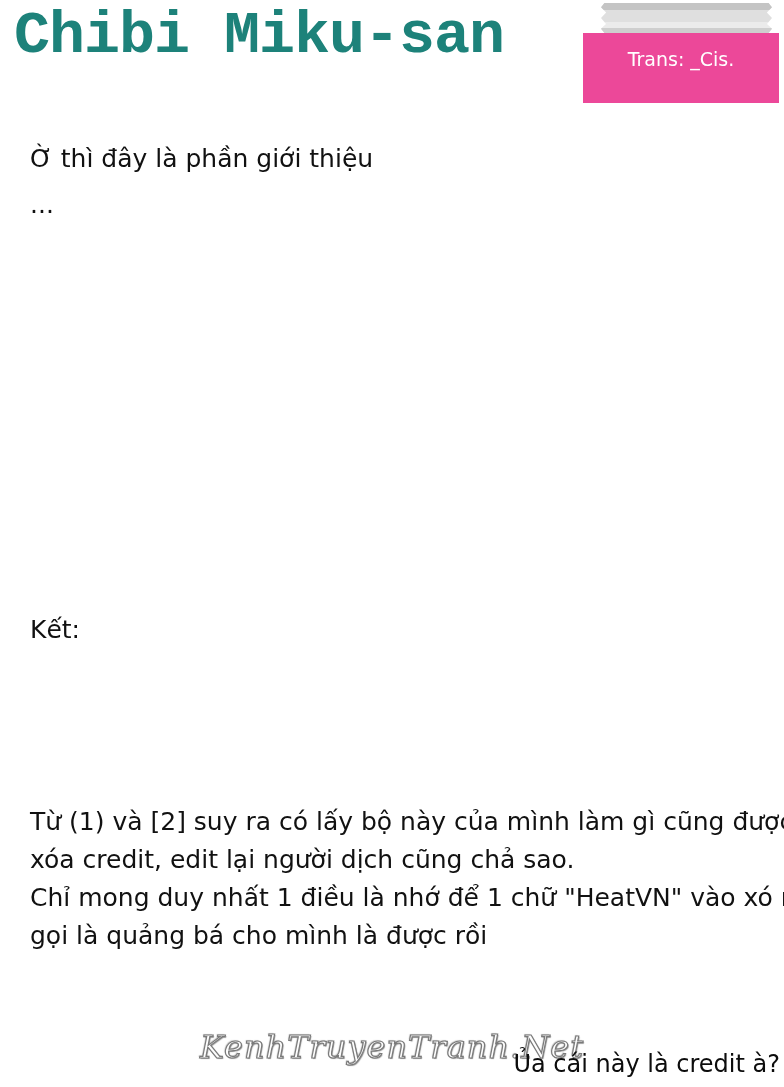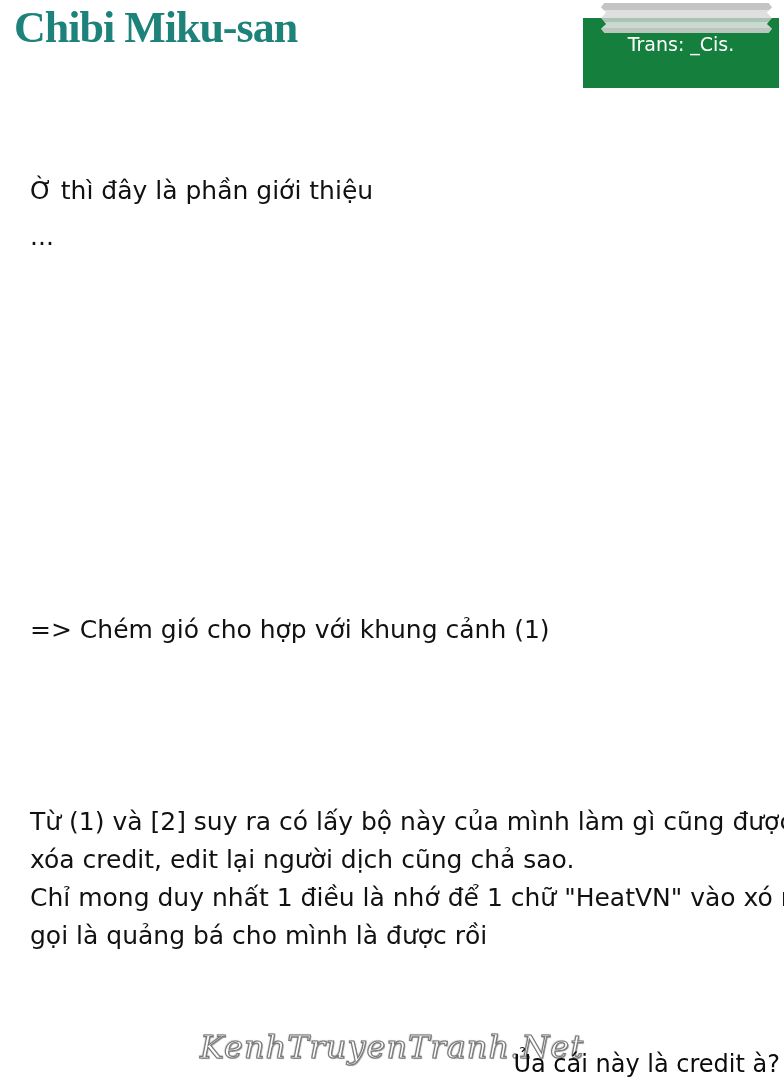--- a/index.html
+++ b/index.html
@@ -13,25 +13,25 @@
     background: #ffffff;
     overflow: hidden;
     font-family: "DejaVu Sans", sans-serif;
   }
 
   
   .page-title {
     position: absolute;
     left: 14px;
     top: 2px;
-    font-size: 44px;
+    font-size: 60px;
     font-weight: bold;
     letter-spacing: -1px;
     color: #1d827a;
-    font-family: Liberation Serif, serif;
+    font-family: Liberation Mono, monospace;
     white-space: nowrap;
   }
 
   
   .credit-box {
     position: absolute;
     left: 583px;
     top: 18px;
     width: 196px;
     height: 70px;
@@ -63,21 +63,21 @@
   }
 
   
   .hand-text {
     position: absolute;
     left: 30px;
     color: #111111;
     font-size: 25px;
     white-space: nowrap;
   }
-  .intro-block  { top: 168px; line-height: 46px; }
+  .intro-block  { top: 136px; line-height: 46px; }
   .conclusion-block { top: 611px; line-height: 38px; }
   .note-block   { top: 803px; line-height: 38px; }
 
   
   .watermark {
     position: absolute;
     left: 50%;
     top: 1028px;
     transform: translateX(-50%);
     font-family: "DejaVu Serif", serif;
@@ -98,33 +98,33 @@
     color: #0c0c0c;
     font-size: 24px;
     white-space: nowrap;
   }
 </style>
 </head>
 <body>
 
 <div class="page-title" style="color: rgb(29, 130, 122);">Chibi Miku-san</div>
 
-<div class="credit-box" style="background: #15803d;">
+<div class="credit-box" style="background: #ec4899; margin-top: 15px;">
   <div class="credit-line first">Trans: _Cis.</div>
 </div>
 
 <div class="tape"></div>
 
 <div class="hand-text intro-block">
   <div>Ờ thì đây là phần giới thiệu</div>
   <div>...</div>
 </div>
 
 <div class="hand-text conclusion-block">
-  <div>=&gt; Chém gió cho hợp với khung cảnh (1)</div>
+  <div>Kết:</div>
 </div>
 
 <div class="hand-text note-block">
   <div>Từ (1) và [2] suy ra có lấy bộ này của mình làm gì cũng được,</div>
   <div>xóa credit, edit lại người dịch cũng chả sao.</div>
   <div>Chỉ mong duy nhất 1 điều là nhớ để 1 chữ "HeatVN" vào xó nào đó</div>
   <div>gọi là quảng bá cho mình là được rồi</div>
 </div>
 
 <div class="watermark">KenhTruyenTranh.Net</div>

